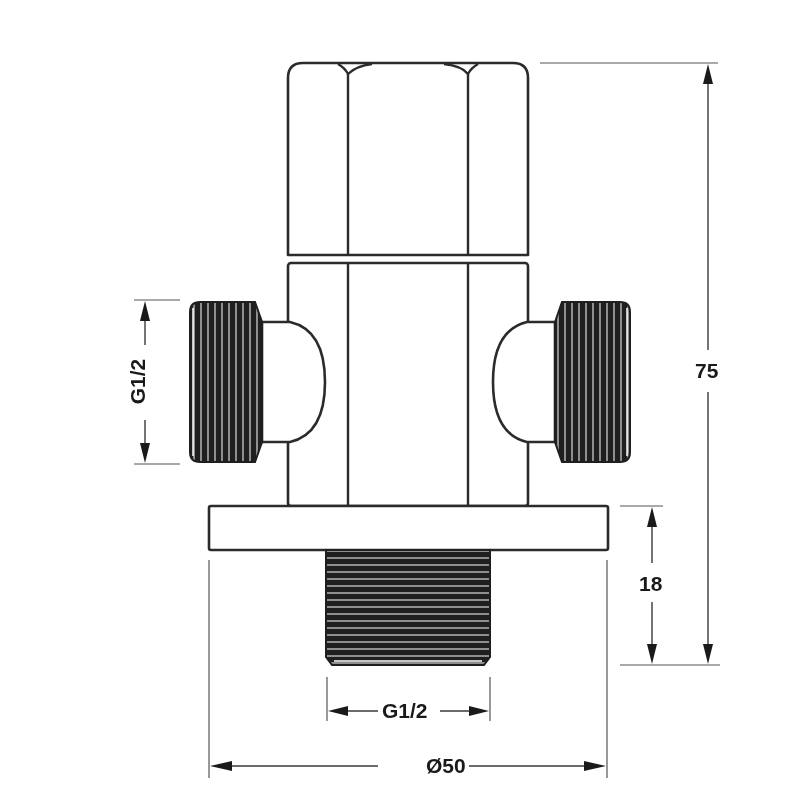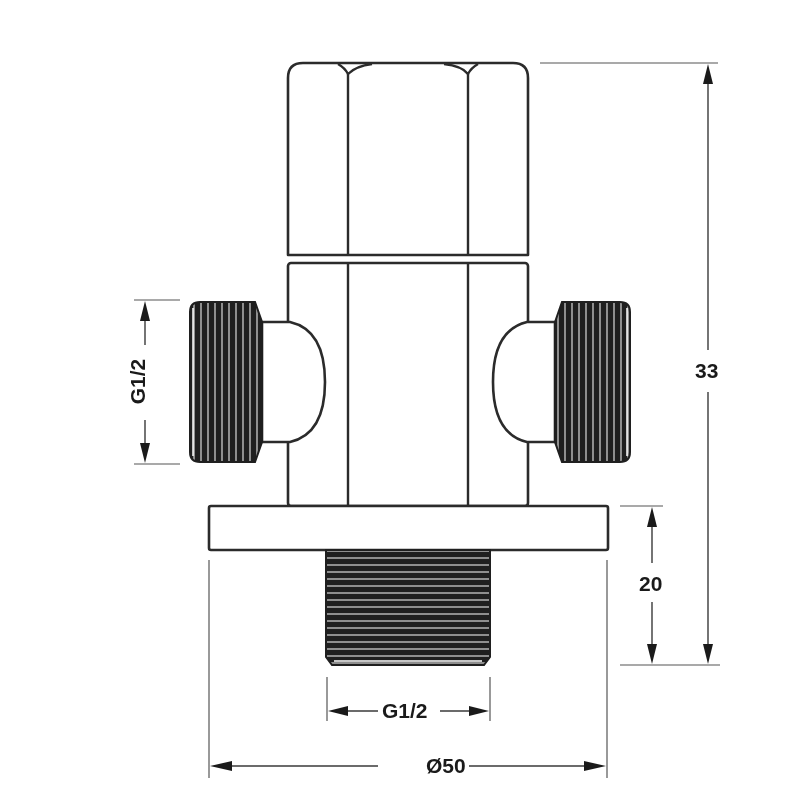--- a/index.html
+++ b/index.html
@@ -110,17 +110,17 @@
   <g>
     <line class="ext" x1="209" y1="560" x2="209" y2="778"></line>
     <line class="ext" x1="607" y1="560" x2="607" y2="778"></line>
     <line class="dim" x1="225" y1="766" x2="378" y2="766"></line>
     <line class="dim" x1="440" y1="766" x2="591" y2="766"></line>
     <polygon class="arrow" points="210,766 232,761 232,771"></polygon>
     <polygon class="arrow" points="606,766 584,761 584,771"></polygon>
   </g>
 </svg>
 
-<div class="label" style="left:692px; top:360px;">33</div>
-<div class="label" style="left:636px; top:573px;">20</div>
+<div class="label" style="left:692px; top:360px;">75</div>
+<div class="label" style="left:636px; top:573px;">18</div>
 <div class="label" style="left:112px; top:371px; transform: rotate(-90deg); transform-origin: center;">G1/2</div>
 <div class="label" style="left:379px; top:700px;">G1/2</div>
 <div class="label" style="left:382px; top:755px;margin-left:41px;">Ø50</div>
 
 </body></html>

